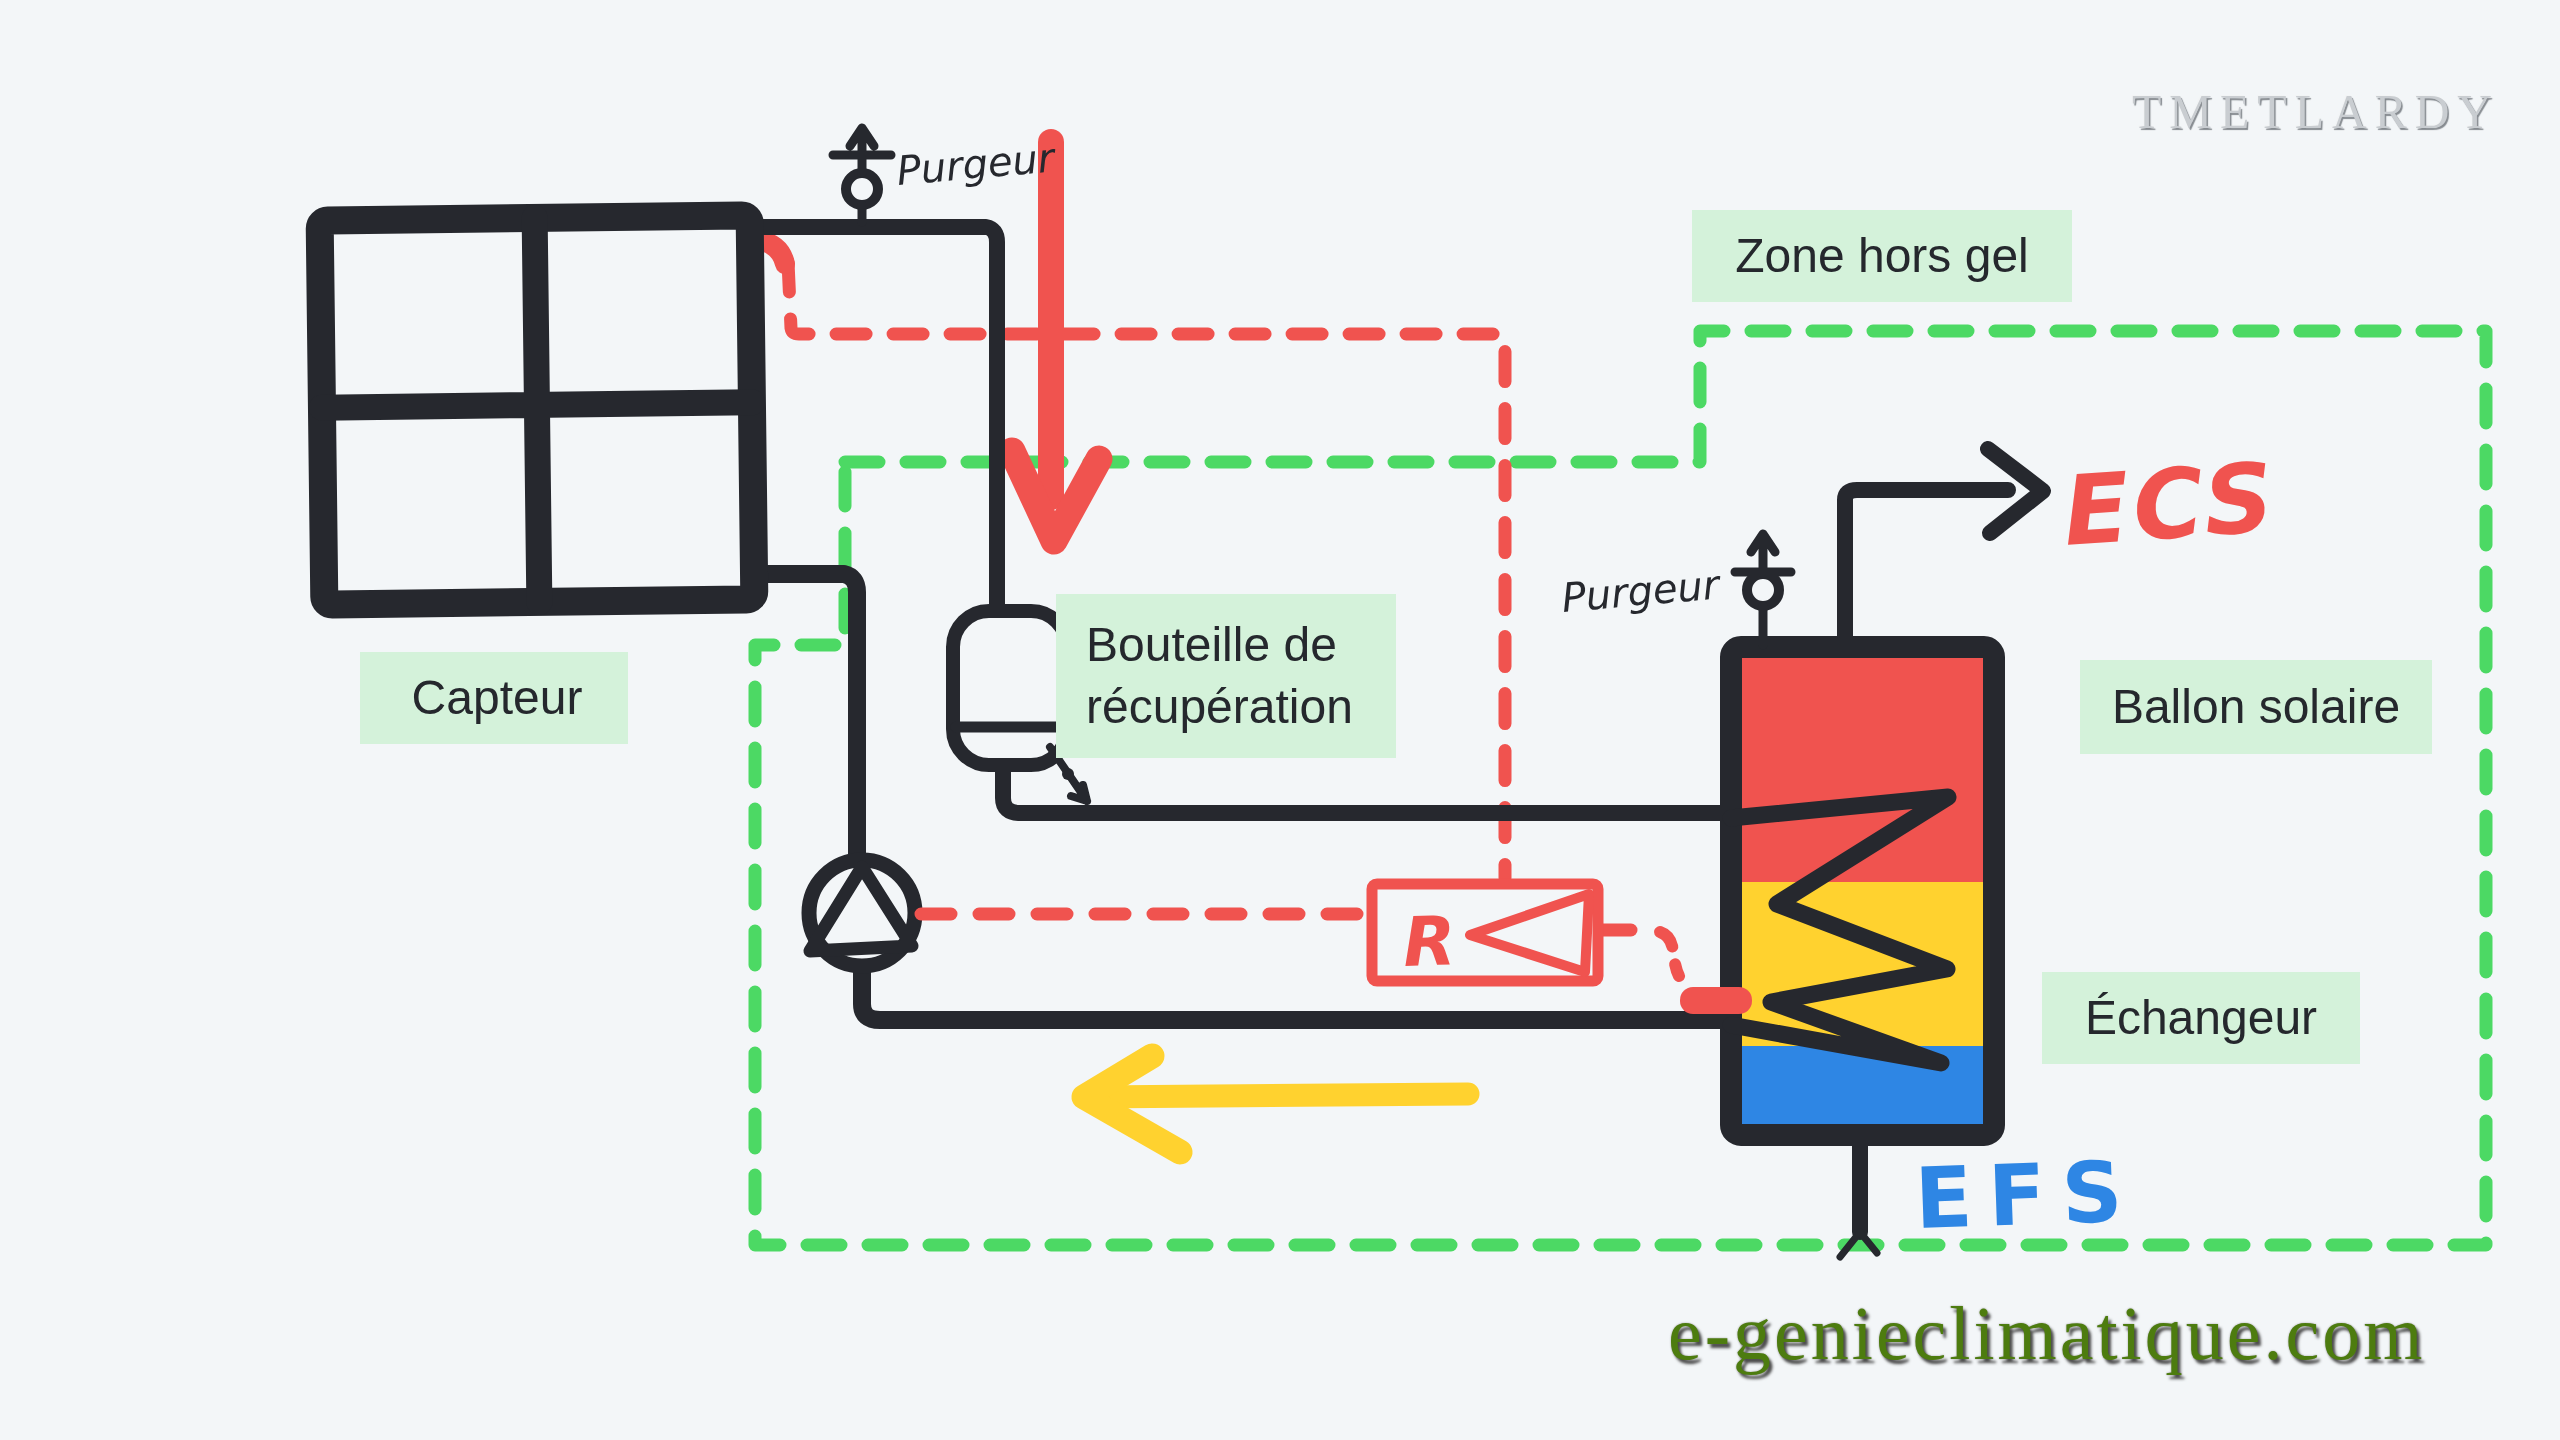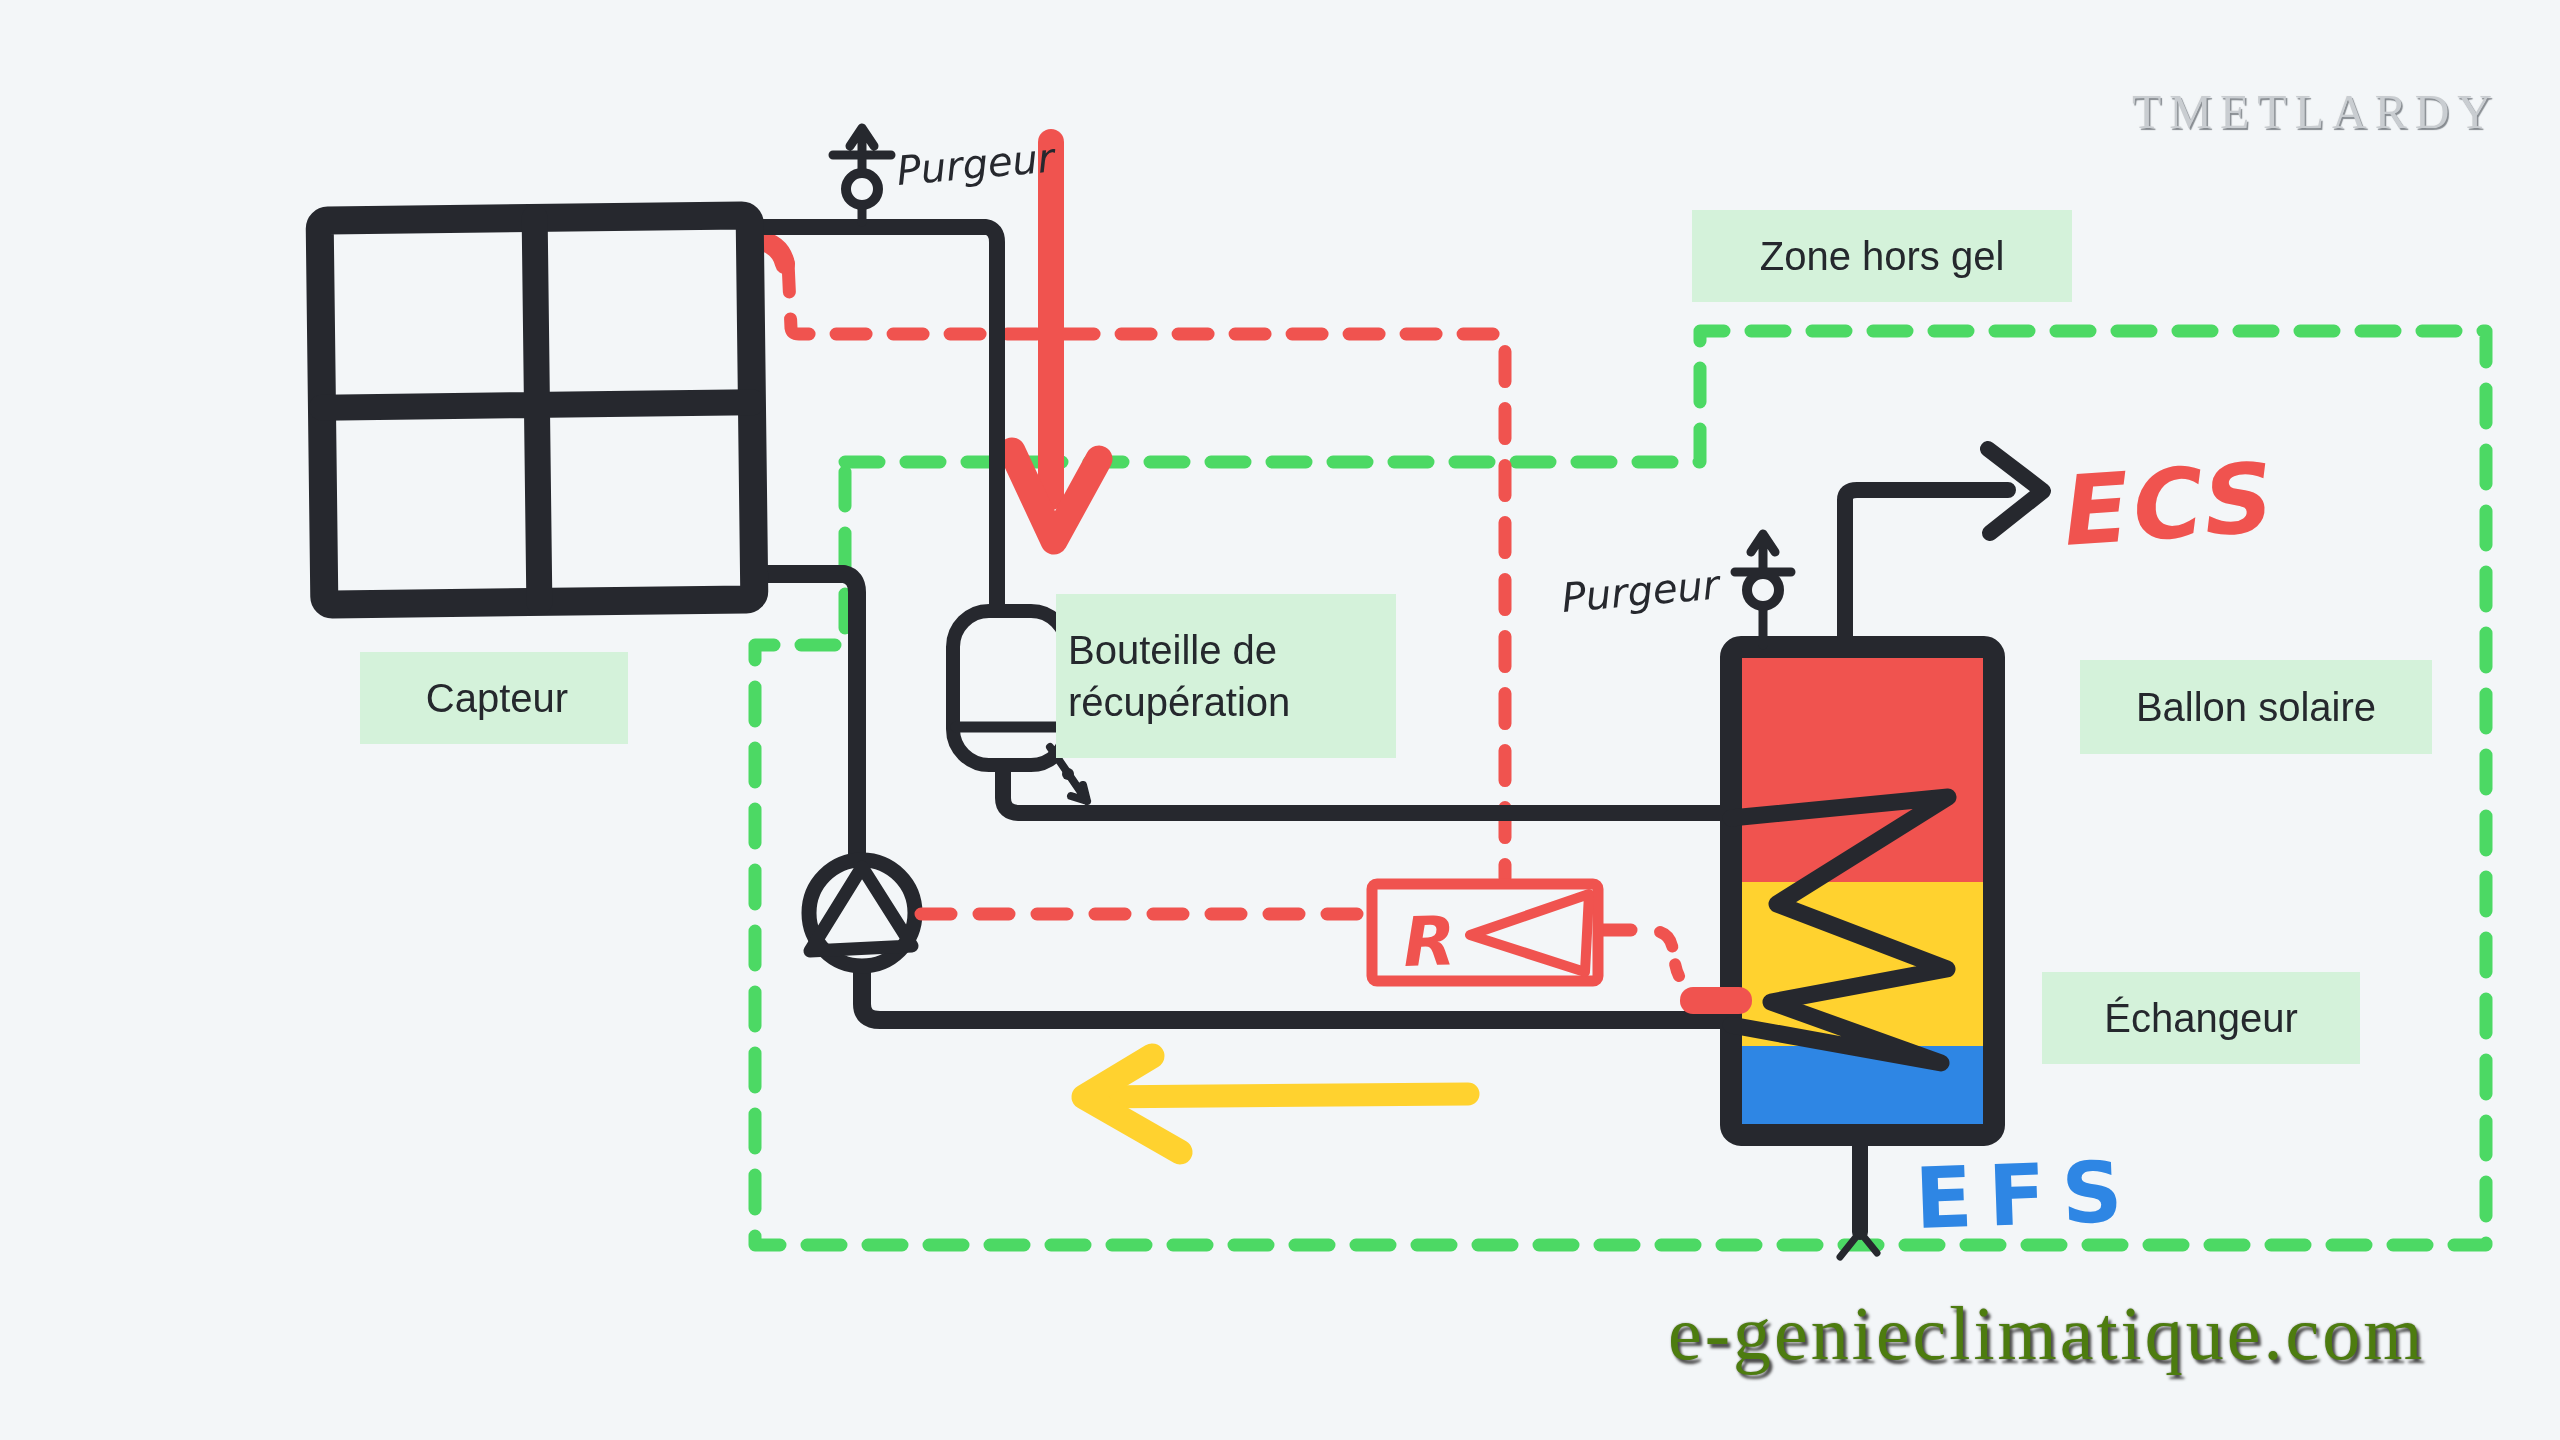--- a/index.html
+++ b/index.html
@@ -32,27 +32,27 @@
 
   .hw{font-family:"DejaVu Sans",sans-serif;}
   .hw-small{font-size:40px;font-style:italic;fill:var(--ink);}
   .hw-r{font-size:68px;font-style:italic;font-weight:bold;fill:var(--red);}
   .hw-ecs{font-size:96px;font-style:italic;font-weight:bold;fill:var(--red);letter-spacing:4px;}
   .hw-efs{font-size:84px;font-weight:bold;fill:var(--blue);letter-spacing:16px;}
 
   .lbl{
     position:absolute;display:flex;align-items:center;justify-content:center;
     background:var(--label-bg);color:var(--label-text);
-    font-size:40px;line-height:1.3;white-space:nowrap;
+    font-size:48px;line-height:1.3;white-space:nowrap;
   }
   .lbl-title{left:440px;top:30px;width:1452px;height:94px;font-size:52px;}
   .lbl-zone{left:1692px;top:210px;width:380px;height:92px;}
   .lbl-capteur{left:360px;top:652px;width:262px;height:92px;padding-left:6px;}
   .lbl-bouteille{left:1056px;top:594px;width:340px;height:164px;
-    flex-direction:column;align-items:flex-start;justify-content:center;padding-left:12px;box-sizing:border-box;}
+    flex-direction:column;align-items:flex-start;justify-content:center;padding-left:30px;box-sizing:border-box;}
   .lbl-ballon{left:2080px;top:660px;width:352px;height:94px;}
   .lbl-echangeur{left:2042px;top:972px;width:318px;height:92px;}
 
   .wm-top{
     position:absolute;left:2132px;top:84px;
     font-family:"Liberation Serif",serif;font-weight:normal;font-size:48px;
     letter-spacing:8px;color:var(--watermark-gray);
     text-shadow:1.5px 1.5px 1px #868b90,-1px -1px 0 #f2f4f5;
   }
   .wm-bottom{

